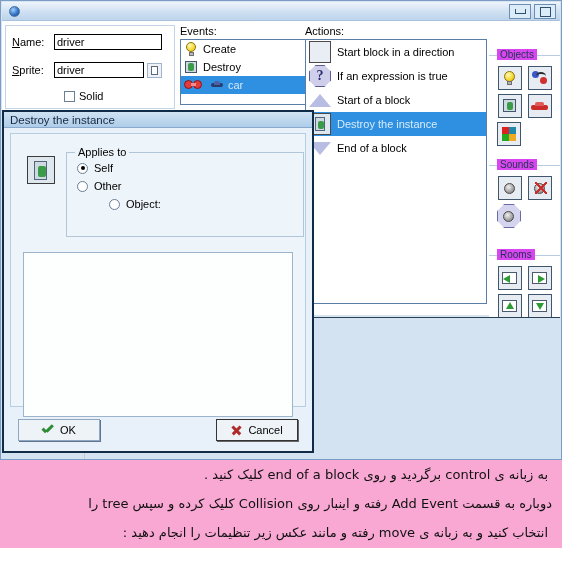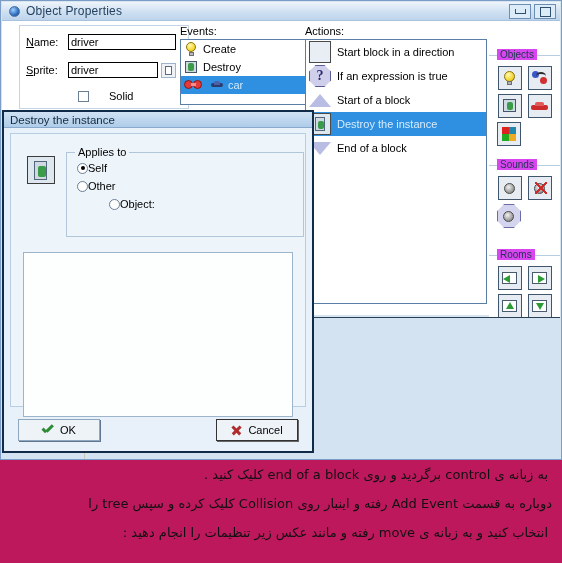--- a/index.html
+++ b/index.html
@@ -36,40 +36,40 @@
   .gl-max{width:9px;height:8px;border:1px solid #30506f;background:transparent;}
 
   
   .client{
     position:absolute;left:1px;top:20px;width:558px;height:294px;
     background:#ffffff;box-sizing:border-box;
   }
 
   
   .panel-left{
-    position:absolute;left:17px;top:4px;width:170px;height:84px;
+    position:absolute;left:3px;top:4px;width:170px;height:84px;
     background:#ffffff;border:1px solid #c2d4e6;box-sizing:border-box;
   }
   .fld-row{position:absolute;display:flex;align-items:center;}
   .fld-lbl{width:42px;font-size:11px;color:#000;}
   .fld-lbl u{text-decoration:underline;}
   .textbox{
     height:16px;background:#fff;border:1px solid #000;box-sizing:border-box;
     font-size:11px;padding:1px 2px;display:flex;align-items:center;color:#000;
     font-family:"Liberation Sans",sans-serif;
   }
   .btn-pick{
     width:15px;height:15px;margin-left:3px;position:relative;
     background:#eef2f7;border:1px solid #9fb4cb;box-sizing:border-box;
   }
   .btn-pick:after{
     content:"";position:absolute;left:3px;top:2px;width:7px;height:9px;
     background:#fff;border:1px solid #5a6b7d;box-sizing:border-box;
   }
-  .chk-row{position:absolute;left:58px;top:64px;display:flex;align-items:center;gap:20px;}
+  .chk-row{position:absolute;left:58px;top:64px;display:flex;align-items:center;gap:4px;}
   .chkbox{width:11px;height:11px;background:#fff;border:1px solid #6a7f96;box-sizing:border-box;}
 
   
   .panel-ev{position:absolute;left:178px;top:4px;width:140px;height:84px;}
   .grp-cap{font-size:11px;color:#000;margin-bottom:2px;}
   .listbox{
     background:#fff;border:1px solid #5a7ea6;box-sizing:border-box;overflow:hidden;
   }
   .lrow{height:18px;display:flex;align-items:center;padding-left:3px;gap:5px;font-size:11px;white-space:nowrap;}
   .lrow.sel{background:#2f8fe0;color:#cfe8fb;}
@@ -205,21 +205,21 @@
     background:#dfe7ee;border:1px solid #3c3c3c;box-sizing:border-box;
   }
   .act-icon-big:after{content:"";position:absolute;left:6px;top:4px;width:13px;height:19px;background:#cfd9e2;border:1px solid #53657a;box-sizing:border-box;}
   .act-icon-big:before{content:"";position:absolute;left:10px;top:9px;width:8px;height:11px;background:#3a9b49;border-radius:2px;z-index:2;}
 
   .grpbox{
     position:absolute;left:55px;top:18px;width:238px;height:85px;
     border:1px solid #b2c6d9;box-sizing:border-box;
   }
   .grpbox-cap{position:absolute;left:8px;top:-7px;background:#edf4fa;padding:0 3px;font-size:11px;color:#000;text-align:center;}
-  .radio-row{display:flex;align-items:center;margin:3px 0 0 10px;font-size:11px;}
+  .radio-row{display:flex;align-items:center;gap:6px;margin:3px 0 0 10px;font-size:11px;}
   .radio{
     width:11px;height:11px;border-radius:50%;background:#fff;border:1px solid #6a7f96;
     box-sizing:border-box;position:relative;
   }
   .radio.on:after{content:"";position:absolute;left:2.5px;top:2.5px;width:4px;height:4px;border-radius:50%;background:#000;}
 
   .bigbox{
     position:absolute;left:12px;top:118px;right:12px;height:165px;
     background:#fdfefe;border:1px solid #9db5cb;box-sizing:border-box;
   }
@@ -234,40 +234,39 @@
   .tick{width:12px;height:10px;position:relative;}
   .tick:before{content:"";position:absolute;left:0;top:4px;width:5px;height:2.5px;background:#2d8b33;transform:rotate(45deg);}
   .tick:after{content:"";position:absolute;left:3px;top:2px;width:9px;height:2.5px;background:#2d8b33;transform:rotate(-45deg);}
   .cross{width:11px;height:11px;position:relative;}
   .cross:before,.cross:after{content:"";position:absolute;left:0;top:4px;width:11px;height:2.5px;background:#b02b2b;}
   .cross:before{transform:rotate(45deg);}
   .cross:after{transform:rotate(-45deg);}
 
   
   .caption{
-    position:absolute;left:0;top:460px;width:562px;height:103px;background:#be185d;
+    position:absolute;left:0;top:460px;width:562px;height:88px;background:#f9a8d4;
   }
   .fa-line{
     direction:rtl;text-align:right;font-family:"DejaVu Sans",sans-serif;
     font-size:13px;color:#111;line-height:1.1;white-space:nowrap;
   }
   .fa1{position:absolute;right:14px;top:8px;}
   .fa2{position:absolute;right:10px;top:37px;}
   .fa3{position:absolute;right:14px;top:66px;}
 </style>
 </head>
 <body>
 
 <div id="root">
 
   <div class="win">
 
     <div class="win-title">
       <span class="win-ico"></span>
-      <span class="win-title-text">Object Properties</span>
       <span class="win-btns">
         <span class="win-btn">
             <span class="gl-min"></span>
           </span>
         <span class="win-btn">
             <span class="gl-max"></span>
           </span>
       </span>
     </div>
 

